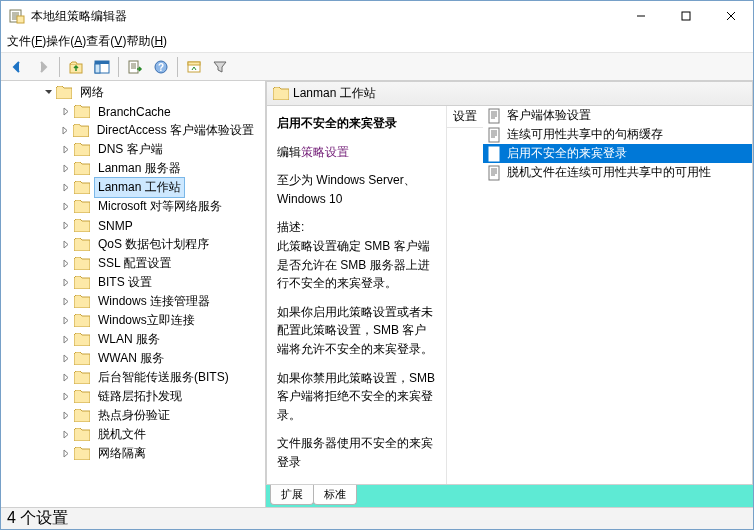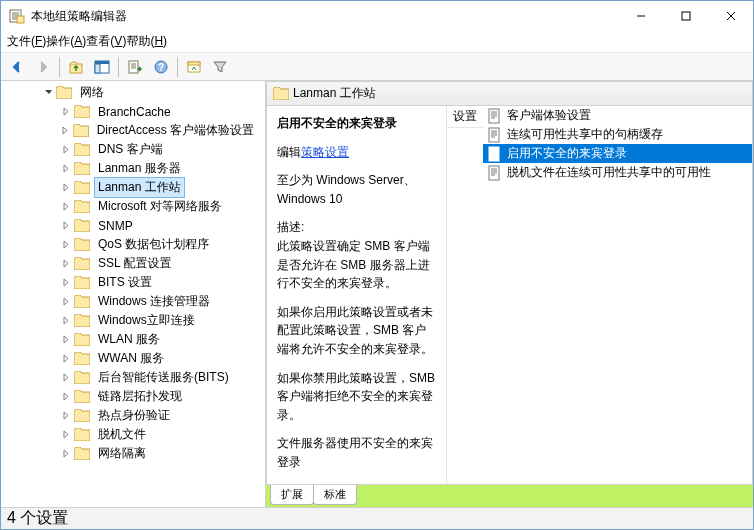--- a/index.html
+++ b/index.html
@@ -24,31 +24,31 @@
   .tree-expander { width: 14px; height: 14px; display: inline-flex; align-items: center; justify-content: center; margin-right: 1px; }
   .tree-label { padding: 1px 3px; border: 1px solid transparent; }
   .tree-row.selected .tree-label { background: #cde8ff; border: 1px solid #7ab7e8; }
   .folder-icon { width: 16px; height: 13px; margin-right: 4px; display: inline-block; }
   .right-pane { flex: 1; display: flex; flex-direction: column; overflow: hidden; }
   .right-body { flex: 1; display: flex; flex-direction: column; overflow: hidden; border: 1px solid #d0d0d0; margin: 0; }
   .heading-bar { height: 24px; background: linear-gradient(#f6f6f6,#ececec); display: flex; align-items: center; padding: 0 6px; border-bottom: 1px solid #d0d0d0; }
   .split { flex: 1; display: flex; overflow: hidden; }
   .detail-col { width: 180px; border-right: 1px solid #e5e5e5; padding: 8px 10px; overflow-y: auto; line-height: 1.55; }
   .detail-title { font-weight: bold; margin-bottom: 10px; }
-  .detail-link { color: #1d4ed8; text-decoration: underline; }
+  .detail-link { color: #701a75; }
   .detail-block { margin-bottom: 10px; }
   .list-col { flex: 1; display: flex; flex-direction: row; overflow: hidden; }
   .list-header { height: 22px; border-bottom: 1px solid #e5e5e5; display: flex; align-items: center; padding: 0 6px; }
   .list-body { flex: 1; overflow-y: scroll; overflow-x: scroll; }
   .list-row { height: 19px; display: flex; align-items: center; padding: 0 4px; white-space: nowrap; }
   .list-row.selected { background: #0078d7; color: #fff; }
   .list-row.selected .setting-icon rect { stroke: #fff; }
   .list-row.selected .setting-icon path { stroke: #fff; }
   .setting-icon { width: 16px; height: 16px; margin-right: 4px; }
-  .tabs { height: 22px; display: flex; align-items: flex-start; padding-left: 4px; background: #bef264; }
+  .tabs { height: 22px; display: flex; align-items: flex-start; padding-left: 4px; background: #5eead4; }
   .tab { font-size: 11px; padding: 2px 10px; border: 1px solid #b5b5b5; border-top: none; border-radius: 0 0 4px 4px; margin-right: -1px; background: #fdfdfd; }
   .tab.active { background: #fff; position: relative; }
   .statusbar { height: 22px; border-top: 1px solid #d0d0d0; display: flex; align-items: center; padding: 0 6px; font-size: 16px; background: #f3f3f3; }
   ::-webkit-scrollbar { width: 16px; height: 16px; }
   ::-webkit-scrollbar-track { background: #f0f0f0; }
   ::-webkit-scrollbar-thumb { background: #c2c2c2; border: 1px solid #a8a8a8; }
   ::-webkit-scrollbar-button { background: #f0f0f0; height: 16px; width: 16px; border: 1px solid #d0d0d0; }
 </style>
 </head>
 <body>

